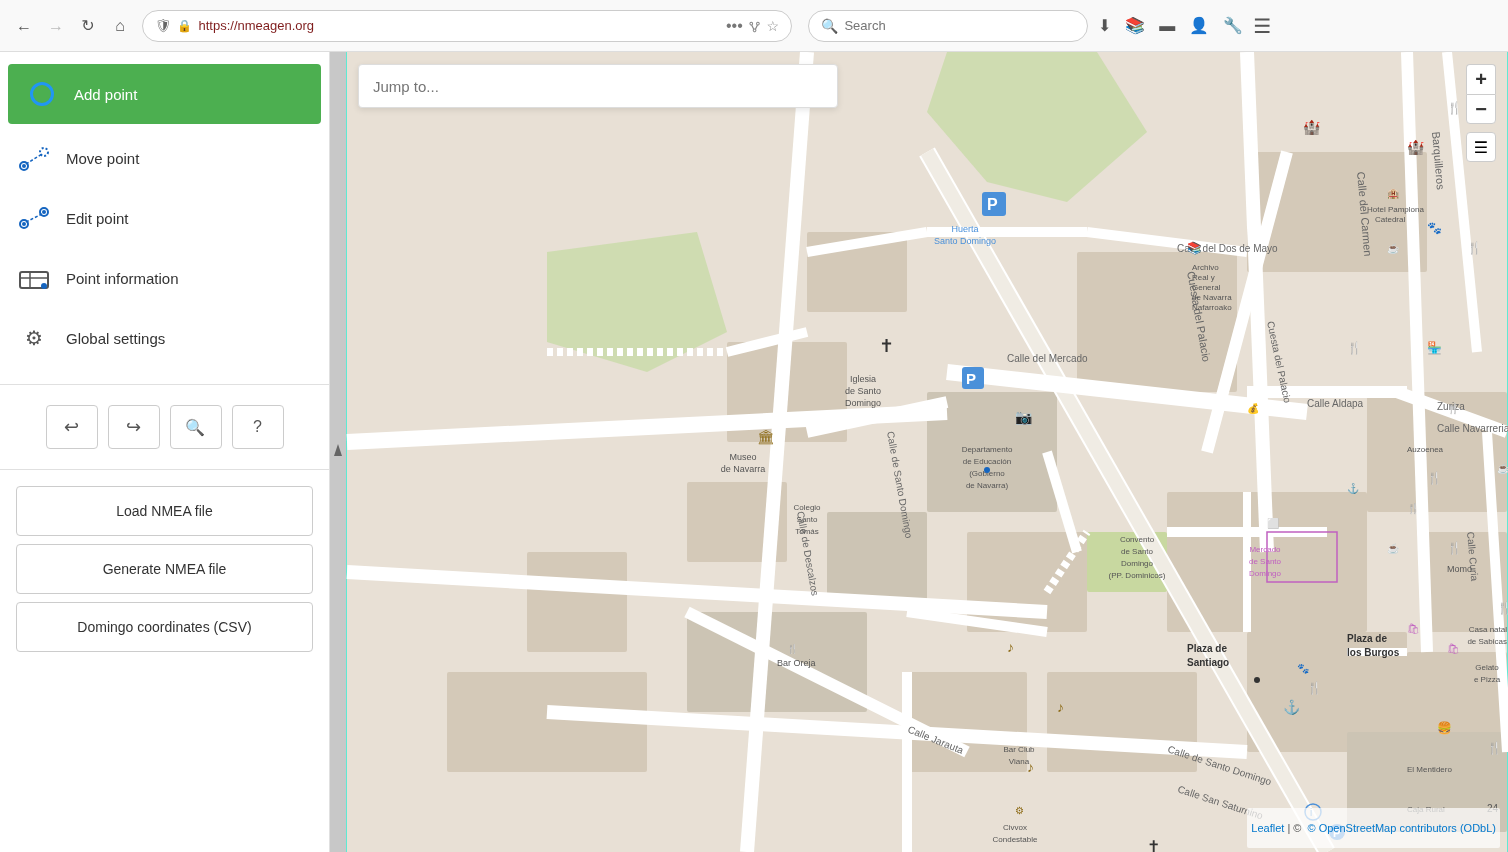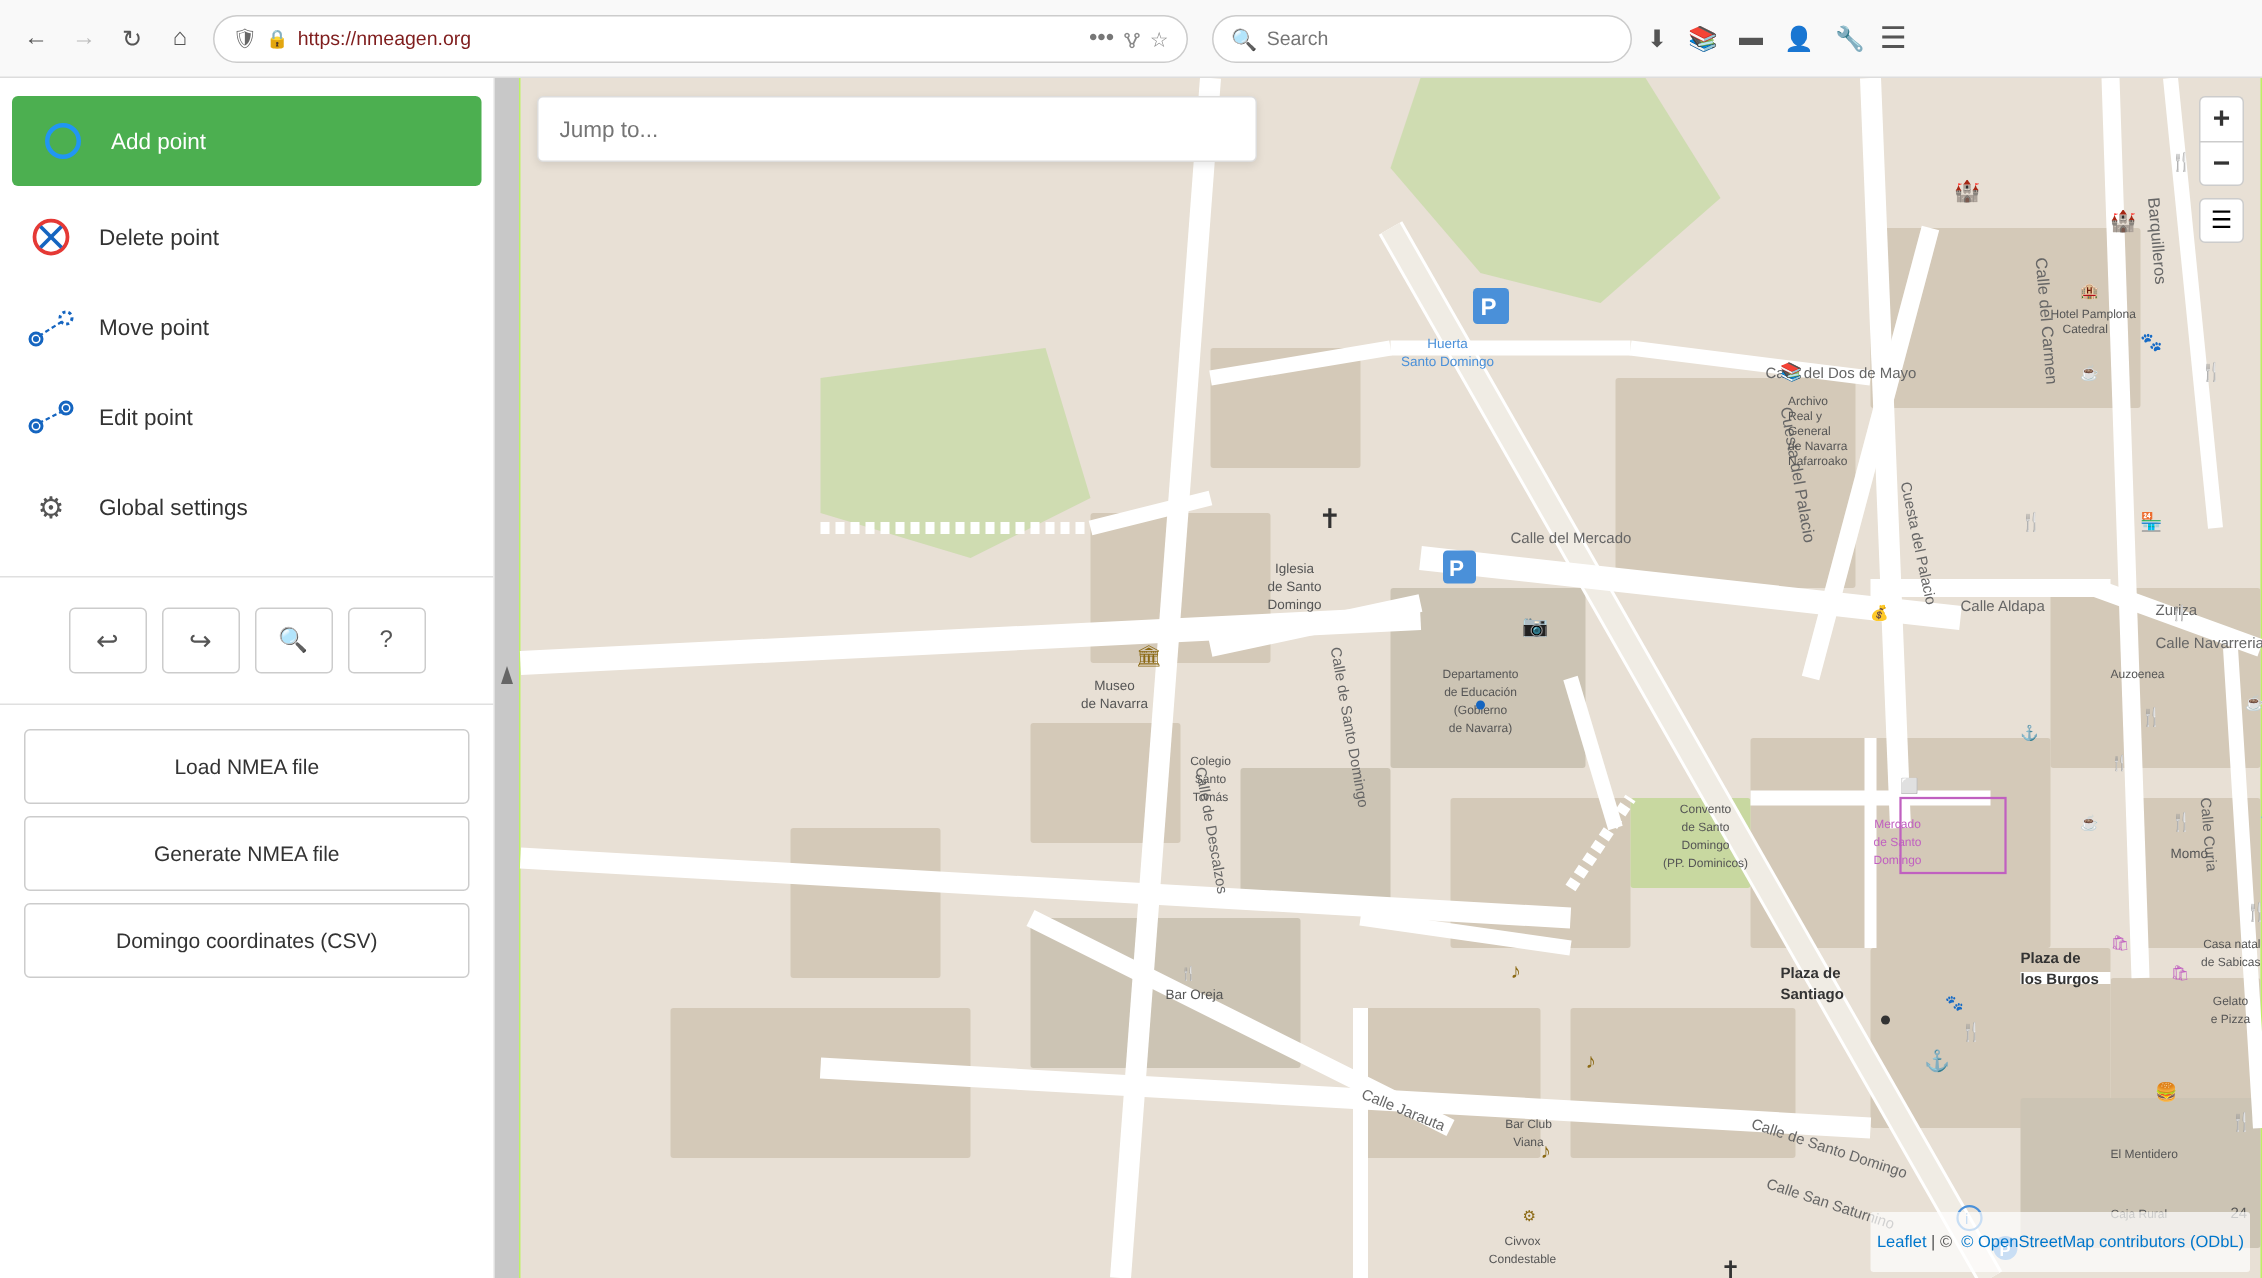--- a/index.html
+++ b/index.html
@@ -127,21 +127,21 @@
     }
     .map-scroll-left {
       position: absolute; left: 0; top: 0; bottom: 0; width: 16px;
       background: #c8c8c8; display: flex; align-items: center; justify-content: center;
       cursor: pointer; z-index: 10; font-size: 10px; color: #666;
     }
 
     .map-container {
       position: absolute;
       left: 16px; top: 0; right: 0; bottom: 0;
-      background: #bef264;
+      background: #5eead4;
       overflow: hidden;
     }
 
     
     .jump-bar {
       position: absolute;
       top: 12px; left: 12px;
       width: 480px; height: 44px;
       background: white;
       border: 1px solid #ddd;
@@ -259,30 +259,20 @@
   <div class="sidebar">
     <div class="sidebar-menu">
 
       <div class="menu-item active">
         <div class="menu-icon">
           <div class="icon-add-point"></div>
         </div>
         <span class="menu-label">Add point</span>
       </div>
 
-      <div class="menu-item">
-        <div class="menu-icon">
-          <svg width="28" height="28" viewBox="0 0 28 28">
-            <circle cx="14" cy="14" r="11" fill="none" stroke="#e53935" stroke-width="2.5"></circle>
-            <line x1="7" y1="7" x2="21" y2="21" stroke="#1565c0" stroke-width="2.5"></line>
-            <line x1="21" y1="7" x2="7" y2="21" stroke="#1565c0" stroke-width="2.5"></line>
-          </svg>
-        </div>
-        <span class="menu-label">Delete point</span>
-      </div>
 
       <div class="menu-item">
         <div class="menu-icon">
           <svg width="36" height="28" viewBox="0 0 36 28">
             <circle cx="8" cy="22" r="4" fill="none" stroke="#1565c0" stroke-width="2"></circle>
             <circle cx="28" cy="8" r="4" fill="none" stroke="#1565c0" stroke-width="2" fill-opacity="0.3" stroke-dasharray="2,2"></circle>
             <line x1="10" y1="20" x2="26" y2="10" stroke="#1565c0" stroke-width="1.5" stroke-dasharray="3,2"></line>
             <circle cx="8" cy="22" r="2" fill="#1565c0"></circle>
           </svg>
         </div>
@@ -295,20 +285,31 @@
             <circle cx="8" cy="20" r="4" fill="none" stroke="#1565c0" stroke-width="2"></circle>
             <circle cx="28" cy="8" r="4" fill="none" stroke="#1565c0" stroke-width="2"></circle>
             <line x1="10" y1="18" x2="26" y2="10" stroke="#1565c0" stroke-width="1.5" stroke-dasharray="3,2"></line>
             <circle cx="8" cy="20" r="2" fill="#1565c0"></circle>
             <circle cx="28" cy="8" r="2" fill="#1565c0"></circle>
           </svg>
         </div>
         <span class="menu-label">Edit point</span>
       </div>
 
+      <div class="menu-item">
+        <div class="menu-icon">
+          <svg width="36" height="28" viewBox="0 0 36 28">
+            <rect x="4" y="8" width="28" height="16" rx="2" fill="none" stroke="#555" stroke-width="2"></rect>
+            <line x1="4" y1="14" x2="32" y2="14" stroke="#555" stroke-width="1.5"></line>
+            <line x1="14" y1="8" x2="14" y2="24" stroke="#555" stroke-width="1.5"></line>
+            <circle cx="28" cy="22" r="3" fill="#1565c0"></circle>
+          </svg>
+        </div>
+        <span class="menu-label">Point information</span>
+      </div>
 
 
       <div class="menu-item">
         <div class="menu-icon">
           <span class="icon-settings">⚙</span>
         </div>
         <span class="menu-label">Global settings</span>
       </div>
 
     </div>

